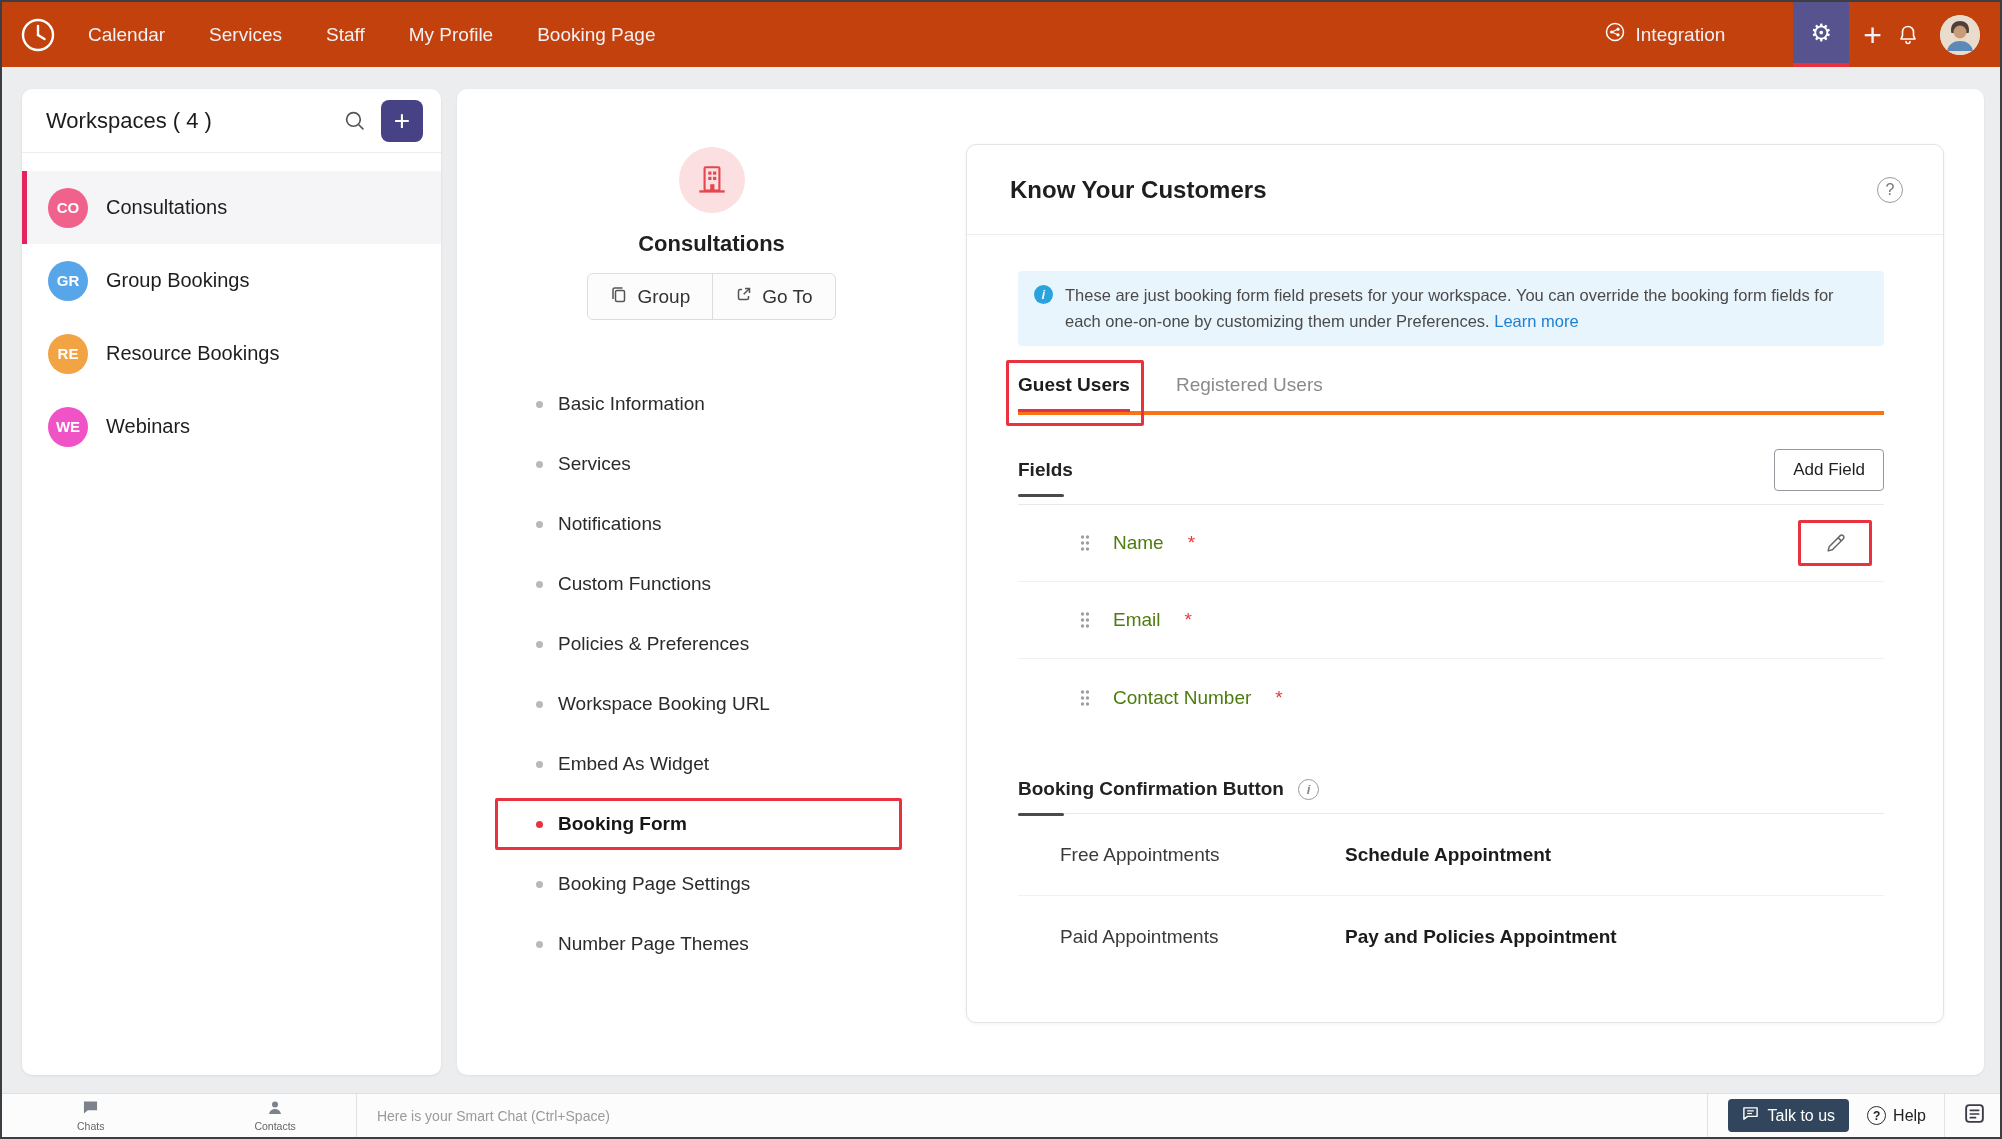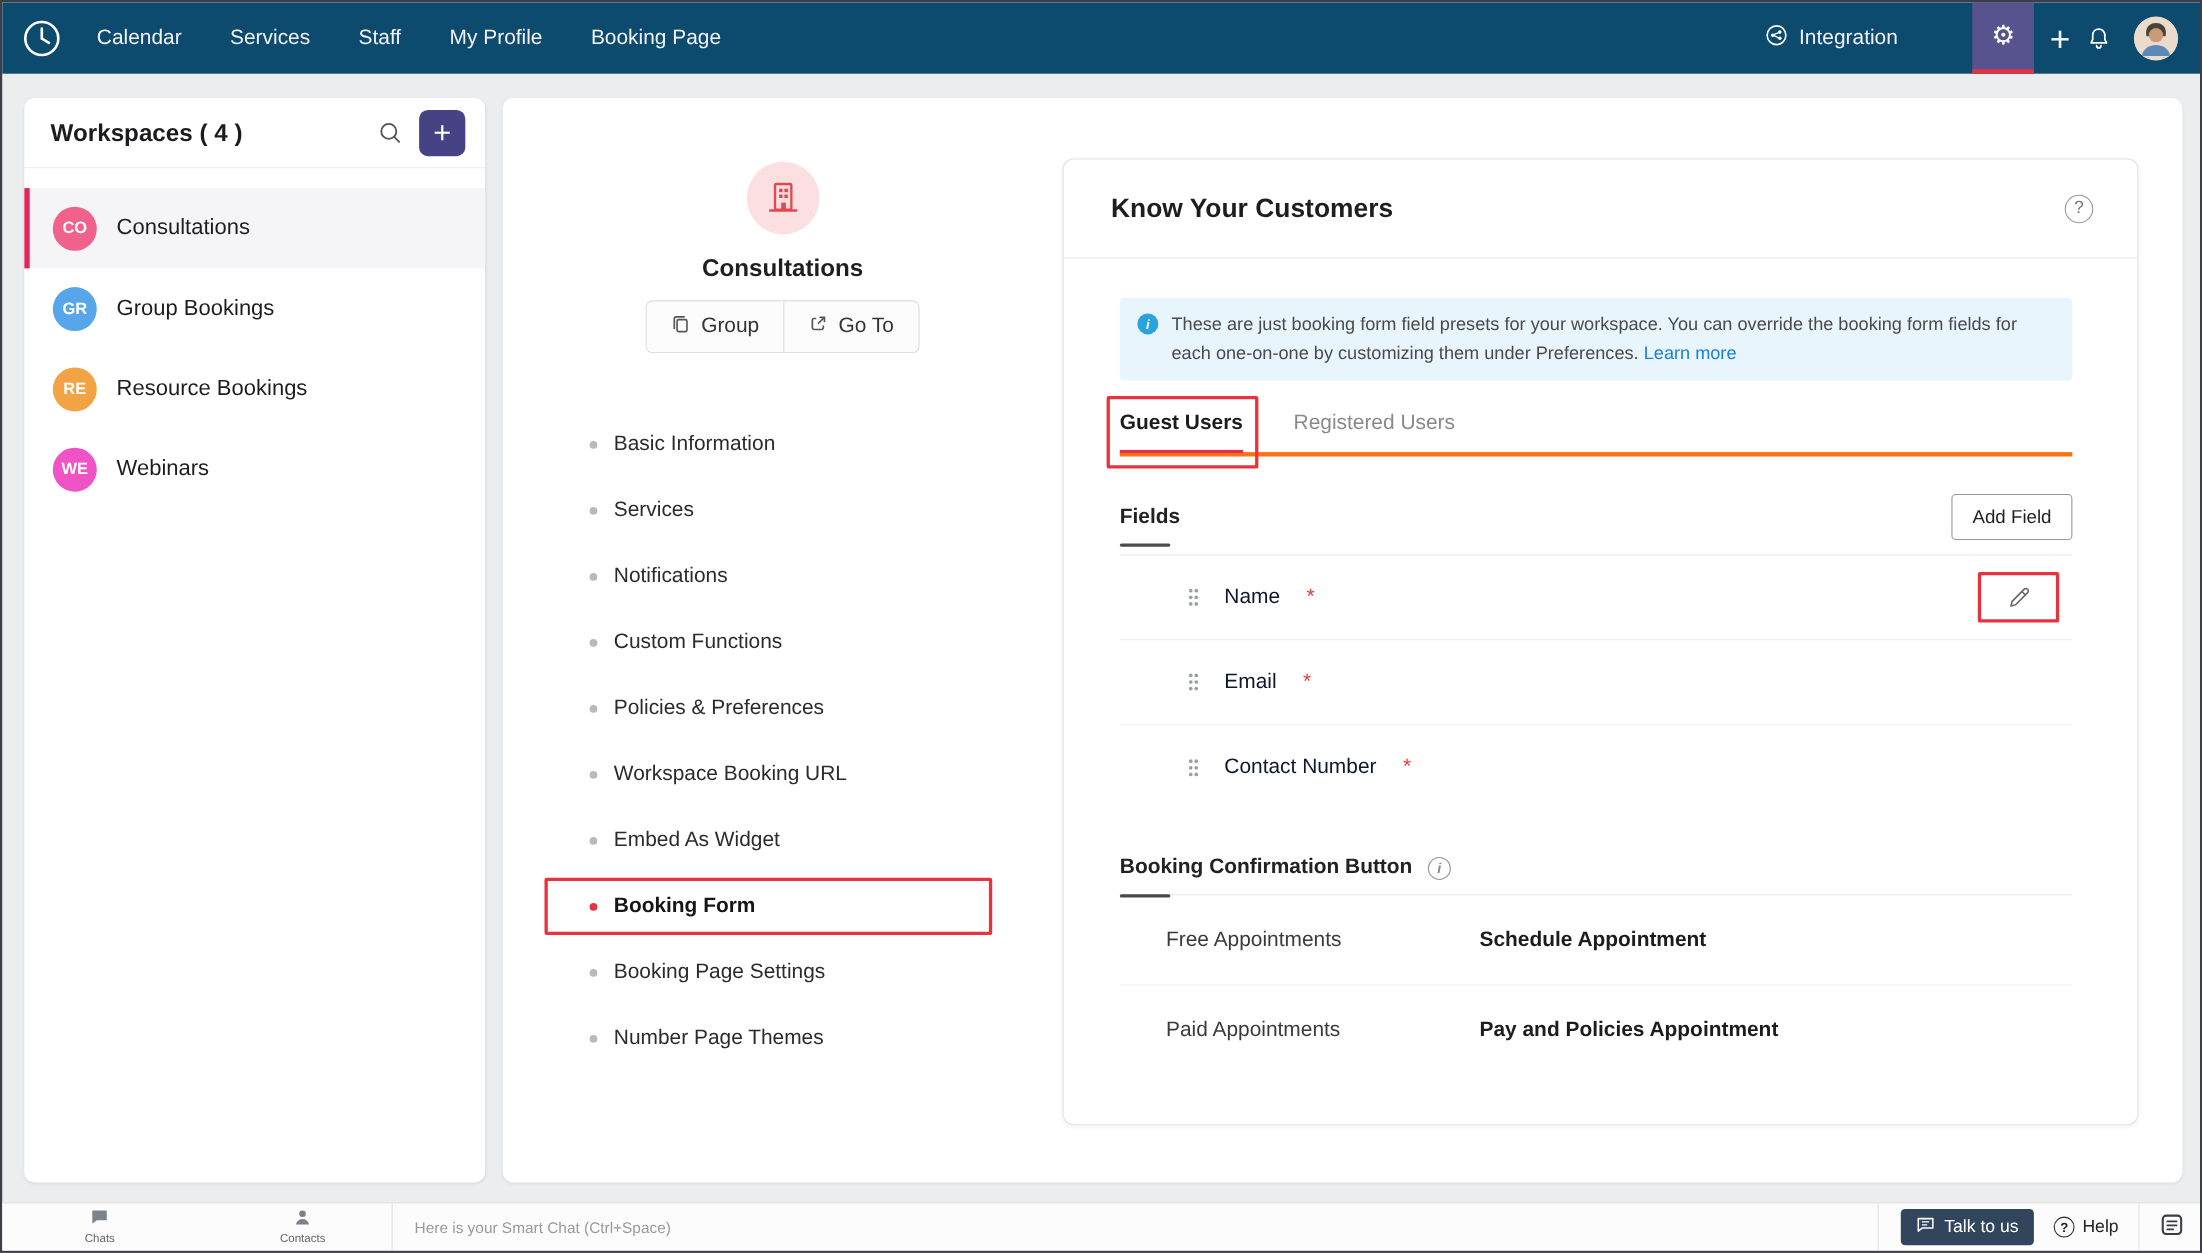--- a/index.html
+++ b/index.html
@@ -1,36 +1,36 @@
 <!DOCTYPE html>
 <html><head>
 <meta charset="utf-8">
 <style>
   * { margin:0; padding:0; box-sizing:border-box; }
   html,body { background:#fff; }
   body { font-family:"Liberation Sans", sans-serif; color:#222; }
   .page { position:relative; width:2002px; height:1139px; background:#ebedef; border:2px solid #3d3d44; overflow:hidden; }
 
   
-  .navbar { position:absolute; top:0; left:0; right:0; height:65px; background:#0c4a6e; display:flex; align-items:center; color:#f2f1f7; z-index:10; }
+  .navbar { position:absolute; top:0; left:0; right:0; height:65px; background:#c2410c; display:flex; align-items:center; color:#f2f1f7; z-index:10; }
   .logo-wrap { margin:0 30px 0 16px; display:flex; align-items:center; }
   .nav-items { display:flex; gap:44px; font-size:19px; }
   .nav-item { cursor:pointer; white-space:nowrap; }
   .nav-right { margin-left:auto; display:flex; align-items:center; height:100%; }
   .integration { display:flex; align-items:center; gap:10px; font-size:19px; margin-right:68px; }
   .gearbox { width:56px; height:65px; background:#57538f; border-bottom:4px solid #e8323e; display:flex; align-items:center; justify-content:center; }
   .gear-glyph { font-size:24px; color:#fff; }
   .nav-plus { font-size:32px; font-weight:300; margin:0 16px 0 14px; line-height:1; }
   .nav-bell { margin-right:22px; display:flex; }
   .avatar { width:40px; height:40px; border-radius:50%; overflow:hidden; margin-right:20px; background:#e9dccc; }
 
   
   .sidebar { position:absolute; left:20px; top:87px; width:419px; height:986px; background:#fff; border-radius:10px; box-shadow:0 1px 3px rgba(0,0,0,.08); overflow:hidden; }
   .sb-head { height:64px; display:flex; align-items:center; padding:0 18px 0 24px; border-bottom:1px solid #ededed; }
-  .sb-title { font-size:22px; font-weight:700; color:#1c1c1e; flex:1; }
+  .sb-title { font-size:22px; font-weight:400; color:#1c1c1e; flex:1; }
   .sb-search { display:flex; margin-right:16px; cursor:pointer; }
   .sb-add { width:42px; height:42px; background:#474286; border-radius:8px; color:#fff; font-size:28px; font-weight:300; display:flex; align-items:center; justify-content:center; cursor:pointer; line-height:1; }
   .ws-list { padding-top:18px; }
   .ws-item { position:relative; height:73px; display:flex; align-items:center; padding-left:26px; cursor:pointer; }
   .ws-item.selected { background:#f5f4f6; }
   .ws-item.selected::before { content:""; position:absolute; left:0; top:0; bottom:0; width:5px; background:#e2255c; }
   .ws-avatar { width:40px; height:40px; border-radius:50%; color:#fff; font-size:15px; font-weight:700; display:flex; align-items:center; justify-content:center; margin-right:18px; flex:0 0 auto; }
   .ws-label { font-size:20px; font-weight:500; color:#1d1d1f; }
 
   
@@ -70,21 +70,21 @@
   .section-head { position:relative; display:flex; align-items:center; border-bottom:1px solid #e9e9e9; padding-bottom:13px; }
   .section-head.fields { margin-top:34px; }
   .section-head.confirm { margin-top:42px; }
   .section-title { position:relative; font-size:19px; font-weight:700; color:#222; }
   .section-title::after { content:""; position:absolute; left:0; bottom:-16px; width:46px; height:3px; background:#4a4a4a; border-radius:2px; }
   .add-field { margin-left:auto; height:42px; padding:0 18px; background:#fff; border:1px solid #97979f; border-radius:4px; font-size:17px; color:#1f1f1f; font-family:inherit; cursor:pointer; }
   .info-outline { width:21px; height:21px; border:1.5px solid #9a9a9a; border-radius:50%; color:#8a8a8a; font-size:13px; font-style:italic; font-weight:700; display:flex; align-items:center; justify-content:center; margin-left:14px; cursor:pointer; }
   .field-row { position:relative; height:77px; display:flex; align-items:center; padding-left:61px; gap:22px; border-bottom:1px solid #f0f0f0; }
   .field-row.last { border-bottom:none; }
   .drag { display:flex; cursor:grab; }
-  .field-label { font-size:19px; color:#0f172a; }
+  .field-label { font-size:19px; color:#4d7c0f; }
   .req { color:#e23b3b; font-size:19px; margin-left:2px; }
   .edit-annot { position:absolute; right:12px; top:50%; transform:translateY(-50%); width:74px; height:46px; display:flex; align-items:center; justify-content:center; }
   .edit-btn { background:none; border:none; cursor:pointer; display:flex; }
   .confirm-row { height:82px; display:flex; align-items:center; padding-left:42px; }
   .confirm-row.divided { border-bottom:1px solid #f0f0f0; }
   .confirm-label { width:285px; font-size:19px; color:#3a3a3a; }
   .confirm-value { font-size:19px; font-weight:700; color:#1c1c1c; }
 
   
   .bottombar { position:absolute; left:0; right:0; bottom:0; height:44px; background:#fcfcfc; border-top:1px solid #dfdfdf; display:flex; align-items:center; z-index:10; }

